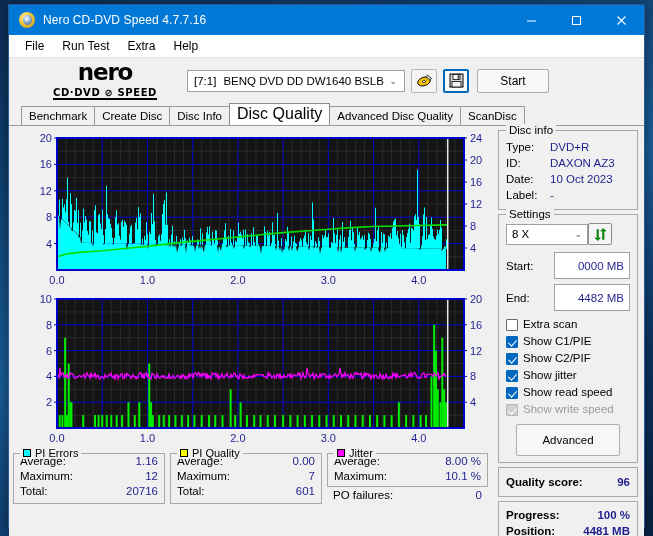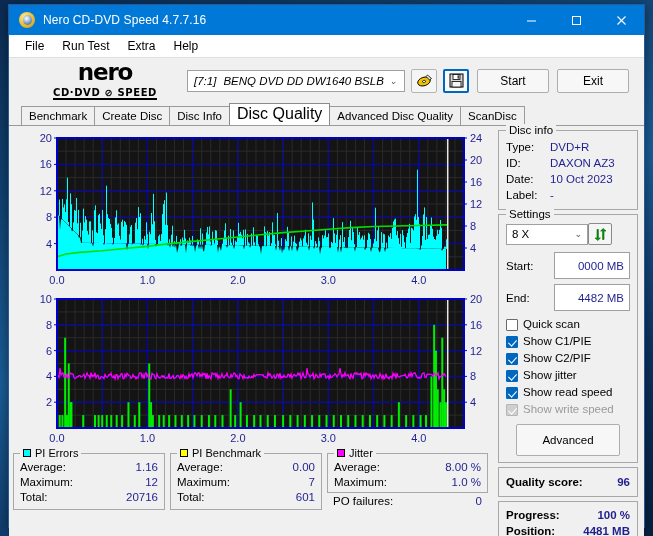--- a/index.html
+++ b/index.html
@@ -78,21 +78,21 @@
     font-weight: bold; font-size: 10px; letter-spacing: 0.6px;
     color: #000; line-height: 11px; text-align: right;
     border-bottom: 2px solid #000; padding-bottom: 0px;
     display: inline-block;
   }
   .nero-sub-wrap { text-align: center; }
   .drive-select {
     margin-left: 12px; width: 218px; height: 22px;
     background: #fff; border: 1px solid #a0a0a0;
     display: flex; align-items: center; font-size: 11.5px; color: #000;
-    padding-left: 6px; position: relative; font-style: italic;
+    padding-left: 6px; position: relative;
   }
   .drive-select .arrow {
     margin-left: auto; margin-right: 7px; color: #555; font-size: 9px;
   }
   .drive-idx { margin-right: 7px; }
   .tb-icon-btn {
     width: 26px; height: 24px; margin-left: 6px;
     background: #f5f5f5; border: 1px solid #b5b5b5; border-radius: 2px;
     display: flex; align-items: center; justify-content: center;
   }
@@ -129,21 +129,21 @@
   .right-col { width: 140px; display: flex; flex-direction: column; gap: 4px; }
   
   .chart-box { background: #f0f0f0; position: relative; }
   .chart-top { height: 160px; }
   .chart-bottom { height: 155px; }
   .chart-svg { display: block; }
   
   .legends { display: flex; gap: 5px; margin-top: 2px; }
   .legend-group {
     border: 1px solid #a8a8a8; position: relative;
-    padding: 6px 6px 4px 6px; background: #f0f0f0;
+    padding: 0 6px 4px 6px; background: #f0f0f0;
   }
   .lg-pi { width: 152px; }
   .lg-pif { width: 152px; }
   .lg-jit { width: 161px; }
   .legend-title {
     position: absolute; top: -7px; left: 6px; background: #f0f0f0;
     font-size: 11px; color: #000; padding: 0 3px;
     display: flex; align-items: center; gap: 4px;
   }
   .swatch { width: 8px; height: 8px; border: 1px solid #000; display: inline-block; }
@@ -278,21 +278,20 @@
     <div class="tb-icon-btn focused">
       <svg width="15" height="15" viewBox="0 0 15 15">
         <rect x="1" y="1" width="13" height="13" fill="#d8d8d8" stroke="#000" stroke-width="1"></rect>
         <rect x="4" y="1.5" width="7" height="5" fill="#fff" stroke="#000" stroke-width="0.8"></rect>
         <rect x="8.5" y="2.3" width="1.8" height="3.4" fill="#444"></rect>
         <rect x="3" y="8.5" width="9" height="5.5" fill="#f4f4f4" stroke="#000" stroke-width="0.8"></rect>
       </svg>
     </div>
 
     <div class="tb-button">Start</div>
-    <div class="tb-button">Exit</div>
   </div>
 
   <div class="tabstrip">
     <div class="tab">Benchmark</div>
     <div class="tab">Create Disc</div>
     <div class="tab">Disc Info</div>
     <div class="tab active">Disc Quality</div>
     <div class="tab">Advanced Disc Quality</div>
     <div class="tab">ScanDisc</div>
   </div>
@@ -893,21 +892,21 @@
           </div>
           <div class="stat-row">
             <span>Total:</span>
             <span class="val">20716</span>
           </div>
         </div>
 
         <div class="legend-group lg-pif">
           <div class="legend-title">
             <span class="swatch" style="background:#ffff00"></span>
-            <span>PI Benchmark</span>
+            <span>PI Quality</span>
           </div>
           <div class="stat-row">
             <span>Average:</span>
             <span class="val">0.00</span>
           </div>
           <div class="stat-row">
             <span>Maximum:</span>
             <span class="val">7</span>
           </div>
           <div class="stat-row">
@@ -921,21 +920,21 @@
             <div class="legend-title">
               <span class="swatch" style="background:#ff00ff"></span>
               <span>Jitter</span>
             </div>
             <div class="stat-row">
               <span>Average:</span>
               <span class="val">8.00 %</span>
             </div>
             <div class="stat-row">
               <span>Maximum:</span>
-              <span class="val">1.0 %</span>
+              <span class="val">10.1 %</span>
             </div>
           </div>
           <div class="po-row" style="padding:0 6px;">
             <span>PO failures:</span>
             <span class="val">0</span>
           </div>
         </div>
 
       </div>
     </div>
@@ -987,21 +986,21 @@
 
         <div class="field-row">
           <span class="lbl">End:</span>
           <div class="field-box">
             <span>4482 MB</span>
           </div>
         </div>
 
         <div class="chk-row">
           <span class="chkbox"></span>
-          <span>Quick scan</span>
+          <span>Extra scan</span>
         </div>
         <div class="chk-row">
           <span class="chkbox checked"></span>
           <span>Show C1/PIE</span>
         </div>
         <div class="chk-row">
           <span class="chkbox checked"></span>
           <span>Show C2/PIF</span>
         </div>
         <div class="chk-row">

